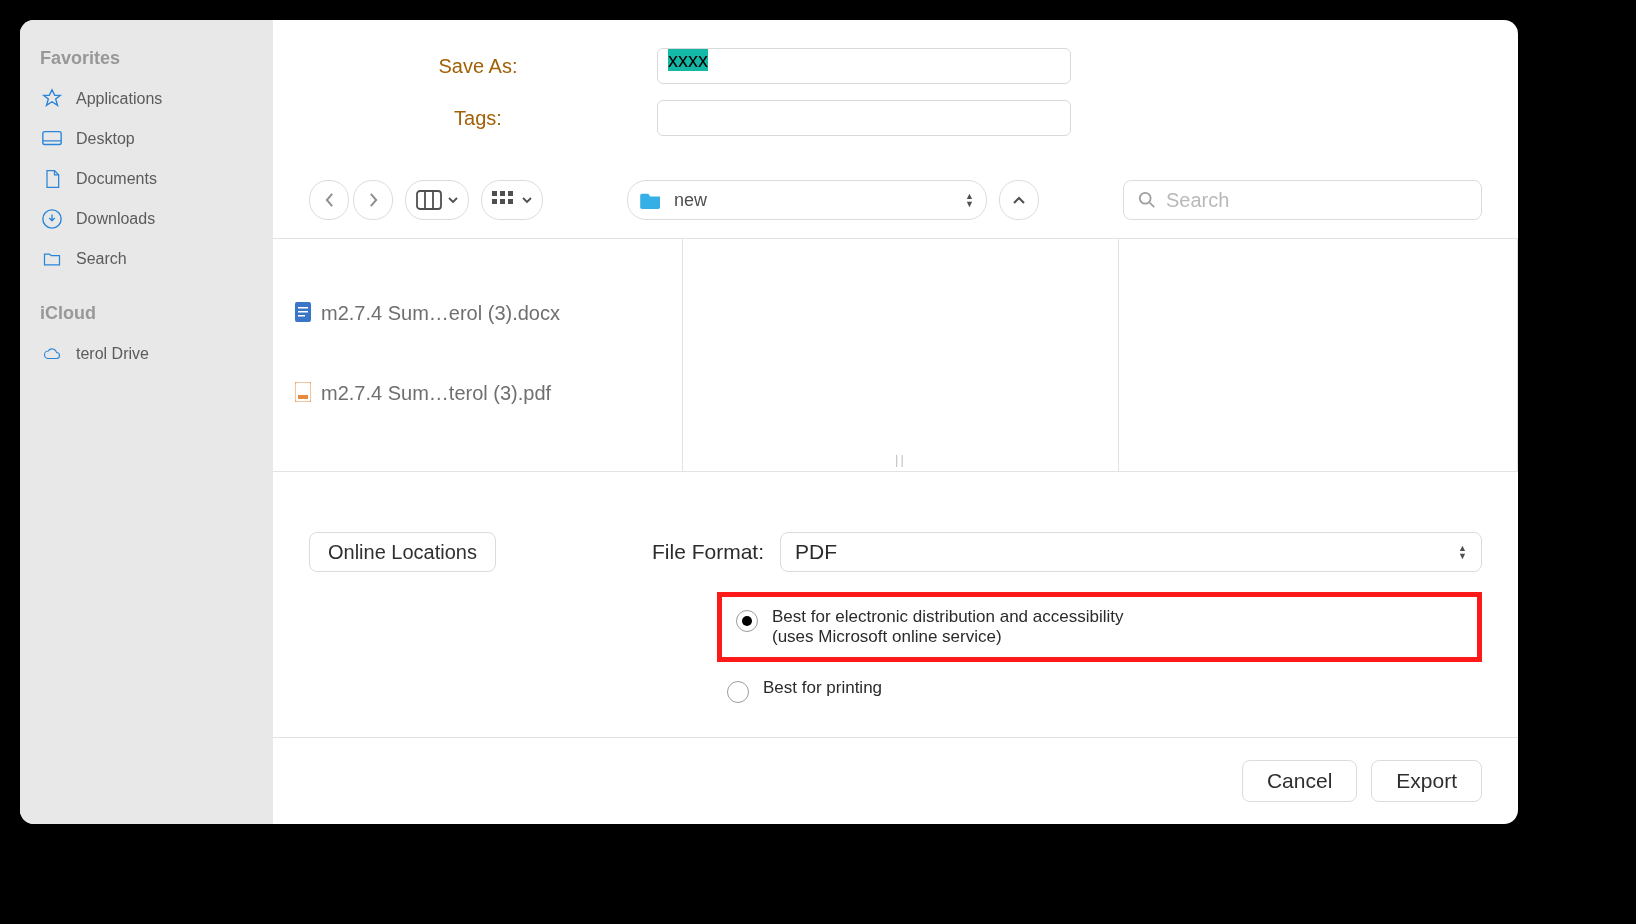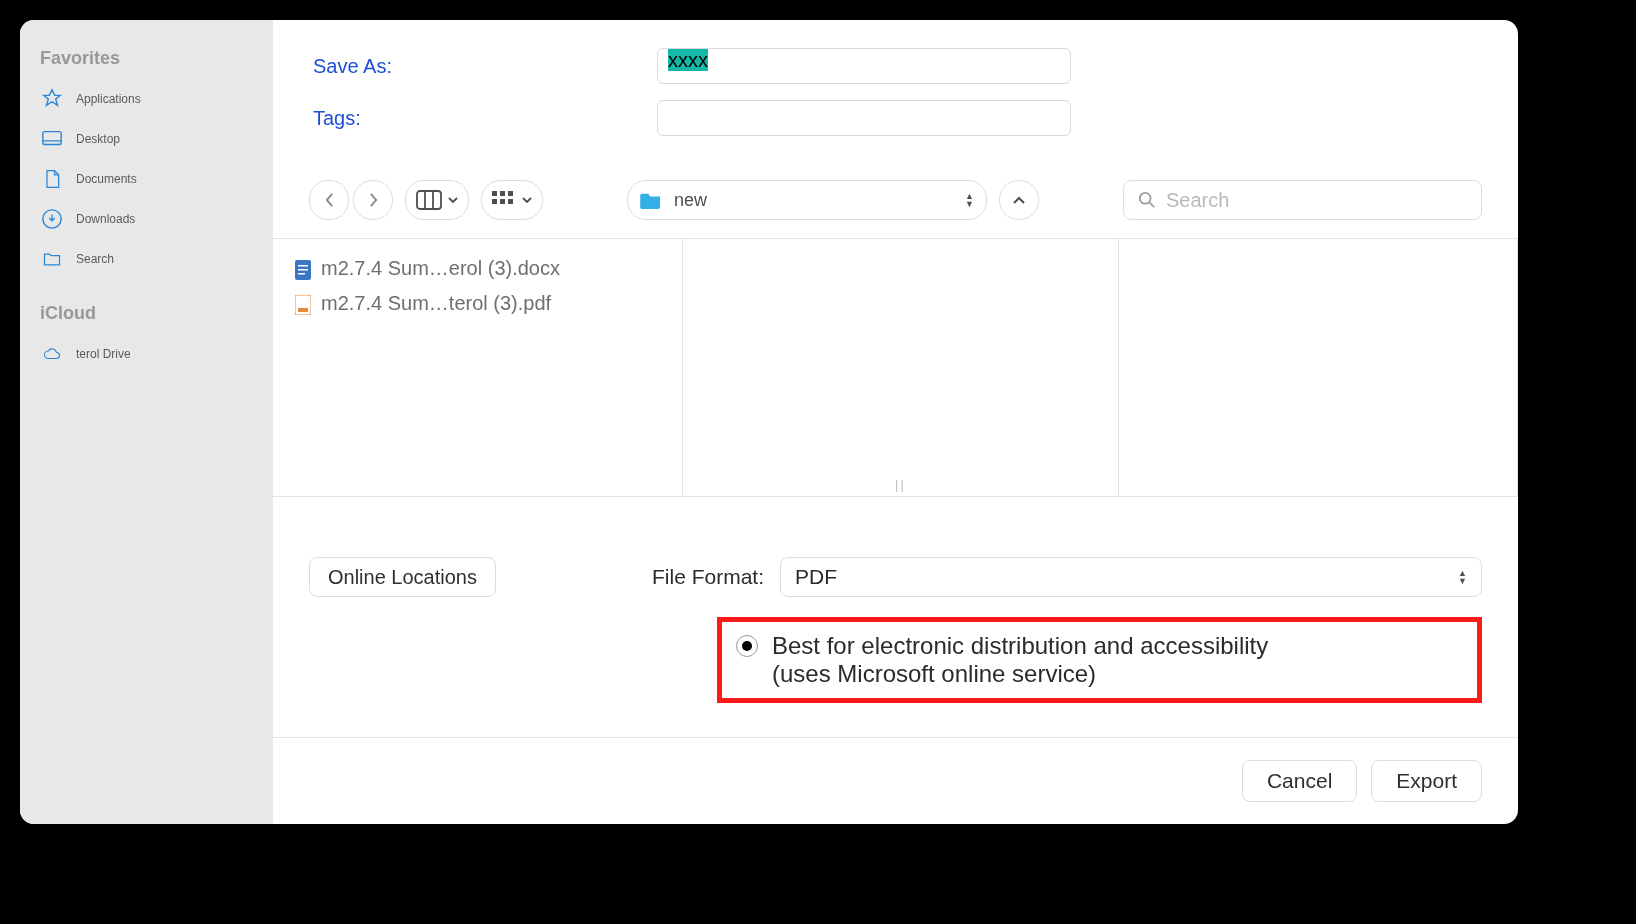--- a/index.html
+++ b/index.html
@@ -29,21 +29,21 @@
     color: #989898;
     font-size: 18px;
     font-weight: 700;
     padding: 6px 10px 10px 10px;
   }
   .sidebar-item {
     display: flex;
     align-items: center;
     gap: 12px;
     padding: 8px 10px;
-    font-size: 12px;
+    font-size: 16px;
     color: #5b5b5b;
     border-radius: 6px;
     cursor: default;
   }
   .sidebar-icon {
     width: 24px;
     height: 24px;
     display: inline-flex;
     align-items: center;
     justify-content: center;
@@ -58,23 +58,23 @@
     padding: 28px 40px 14px 40px;
   }
   .field-row {
     display: flex;
     align-items: center;
     margin-bottom: 16px;
     gap: 14px;
   }
   .field-label {
     width: 330px;
-    text-align: left;
+    text-align: center;
     font-size: 20px;
-    color: #1d4ed8;
+    color: #a16207;
   }
   .text-input {
     height: 36px;
     width: 414px;
     border: 1px solid #d9d9d9;
     border-radius: 6px;
     font-size: 20px;
     padding: 0 10px;
     outline: none;
   }
@@ -139,25 +139,26 @@
   .file-col {
     border-right: 1px solid #e3e3e3;
     padding: 12px 20px;
     overflow: hidden;
   }
   .file-col.col1 { width: 410px; }
   .file-col.col2 { width: 436px; position: relative; }
   .file-col.col3 { flex: 1; }
   .file-row {
     display: flex;
-    align-items: flex-end;
+    align-items: flex-start;
     gap: 8px;
     font-size: 20px;
     color: #6f6f6f;
     padding: 6px 0;
+    margin-top: 45px;
   }
   .file-icon { width: 20px; height: 20px; display: inline-flex; align-items: center; justify-content: center; }
   .resize-handle {
     position: absolute; bottom: 4px; left: 50%; transform: translateX(-50%);
     color: #c0c0c0; font-size: 13px; letter-spacing: 2px;
   }
   .format-area {
     padding: 20px 36px 26px 36px;
   }
   .format-row {
@@ -190,21 +191,21 @@
     display: flex;
     align-items: center;
     position: relative;
     color: #2b2b2b;
   }
   .radio-group { margin-top: 20px; padding-left: 408px; }
   .radio-row {
     display: flex;
     align-items: flex-start;
     gap: 14px;
-    font-size: 24px;
+    font-size: 17px;
     color: #2b2b2b;
     padding: 8px 10px;
   }
   .radio-row.boxed {
     border: 5px solid #ff1a1a;
     padding: 10px 14px;
     margin-bottom: 8px;
   }
   .radio {
     width: 22px; height: 22px; border-radius: 50%;
@@ -437,20 +438,24 @@
       </div>
 
       <div class="radio-group">
         <div class="radio-row boxed">
           <span class="radio checked"></span>
           <div>
             <div>Best for electronic distribution and accessibility</div>
             <div>(uses Microsoft online service)</div>
           </div>
         </div>
+        <div class="radio-row">
+          <span class="radio"></span>
+          <span>Best for printing</span>
+        </div>
       </div>
     </div>
 
     <div class="bottom-bar">
       <div class="spacer"></div>
       <button class="action-btn">Cancel</button>
       <button class="action-btn">Export</button>
     </div>
   </div>
 </div>

